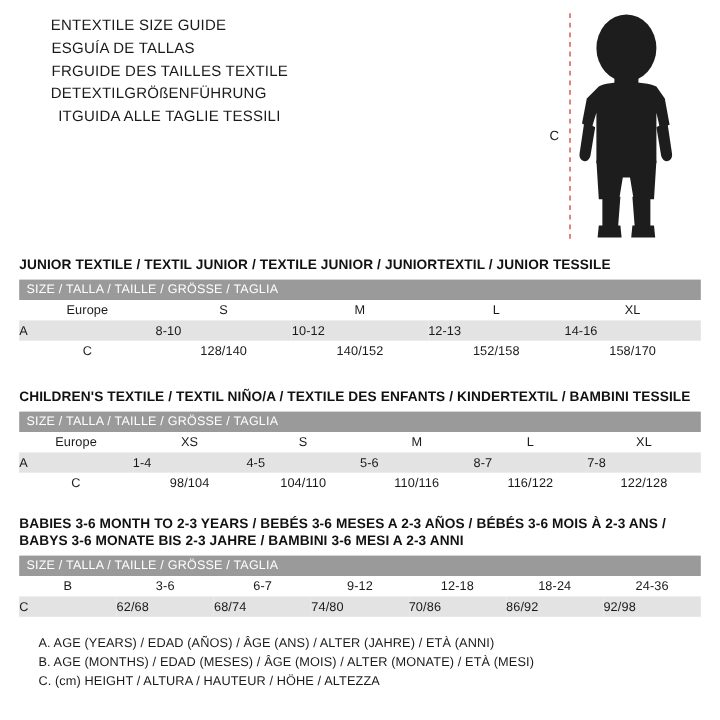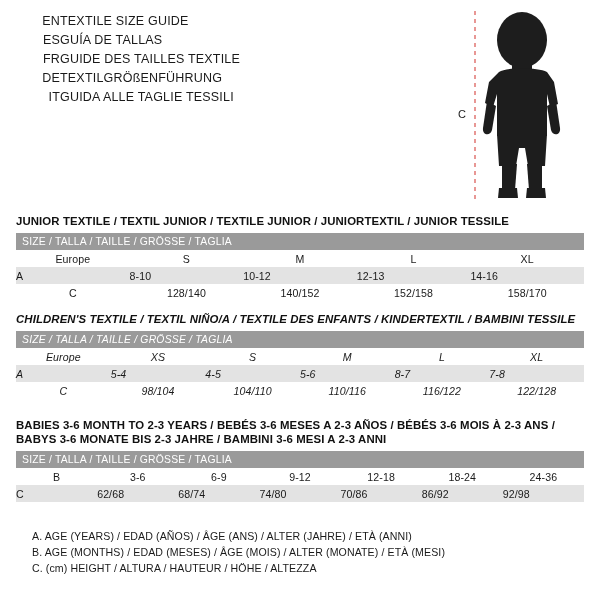--- a/index.html
+++ b/index.html
@@ -209,67 +209,67 @@
         <td class="lbl">C</td>
         <td class="val">128/140</td>
         <td class="val">140/152</td>
         <td class="val">152/158</td>
         <td class="val">158/170</td>
       </tr>
     </tbody>
       </table>
   </div>
 
-  <div class="section" style="top:312px;font-style:italic;">
+  <div class="section" style="top:324px;">
     <div class="section-title">CHILDREN'S TEXTILE / TEXTIL NIÑO/A / TEXTILE DES ENFANTS / KINDERTEXTIL / BAMBINI TESSILE</div>
     <table class="size">
       <tbody>
           <tr class="head-row">
         <td colspan="6">SIZE / TALLA / TAILLE / GRÖSSE / TAGLIA</td>
       </tr>
       <tr class="plain">
         <td class="lbl" style="width:95px">Europe</td>
         <td class="val" style="width:95px">XS</td>
         <td class="val" style="width:95px">S</td>
         <td class="val" style="width:95px">M</td>
         <td class="val" style="width:95px">L</td>
         <td class="val">XL</td>
       </tr>
       <tr class="shade">
         <td class="lbl">A</td>
-        <td class="val">5-4</td>
+        <td class="val">1-4</td>
         <td class="val">4-5</td>
         <td class="val">5-6</td>
         <td class="val">8-7</td>
         <td class="val">7-8</td>
       </tr>
       <tr class="plain">
         <td class="lbl">C</td>
         <td class="val">98/104</td>
         <td class="val">104/110</td>
         <td class="val">110/116</td>
         <td class="val">116/122</td>
         <td class="val">122/128</td>
       </tr>
     </tbody>
       </table>
   </div>
 
-  <div class="section" style="top:418px;">
+  <div class="section" style="top:430px;">
     <div class="section-title" style="white-space:pre-line;">BABIES 3-6 MONTH TO 2-3 YEARS / BEBÉS 3-6 MESES A 2-3 AÑOS / BÉBÉS 3-6 MOIS À 2-3 ANS /
 BABYS 3-6 MONATE BIS 2-3 JAHRE / BAMBINI 3-6 MESI A 2-3 ANNI</div>
     <table class="size">
       <tbody>
           <tr class="head-row">
         <td colspan="7">SIZE / TALLA / TAILLE / GRÖSSE / TAGLIA</td>
       </tr>
       <tr class="plain">
         <td class="lbl" style="width:56px">B</td>
         <td class="val" style="width:85px">3-6</td>
-        <td class="val" style="width:85px">6-9</td>
+        <td class="val" style="width:85px">6-7</td>
         <td class="val" style="width:85px">9-12</td>
         <td class="val" style="width:85px">12-18</td>
         <td class="val" style="width:85px">18-24</td>
         <td class="val">24-36</td>
       </tr>
       <tr class="shade">
         <td class="lbl">C</td>
         <td class="val">62/68</td>
         <td class="val">68/74</td>
         <td class="val">74/80</td>

